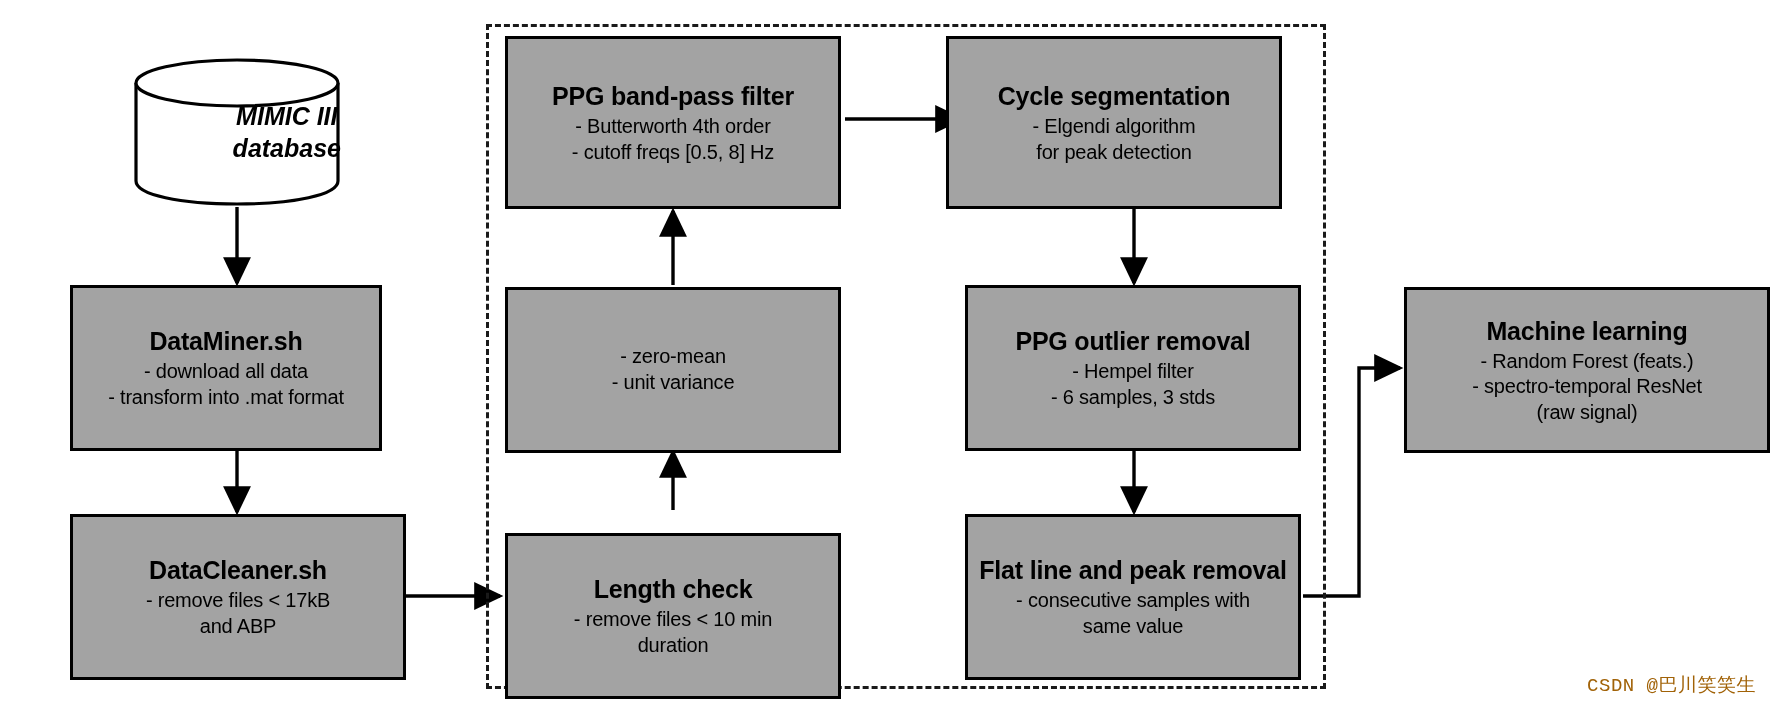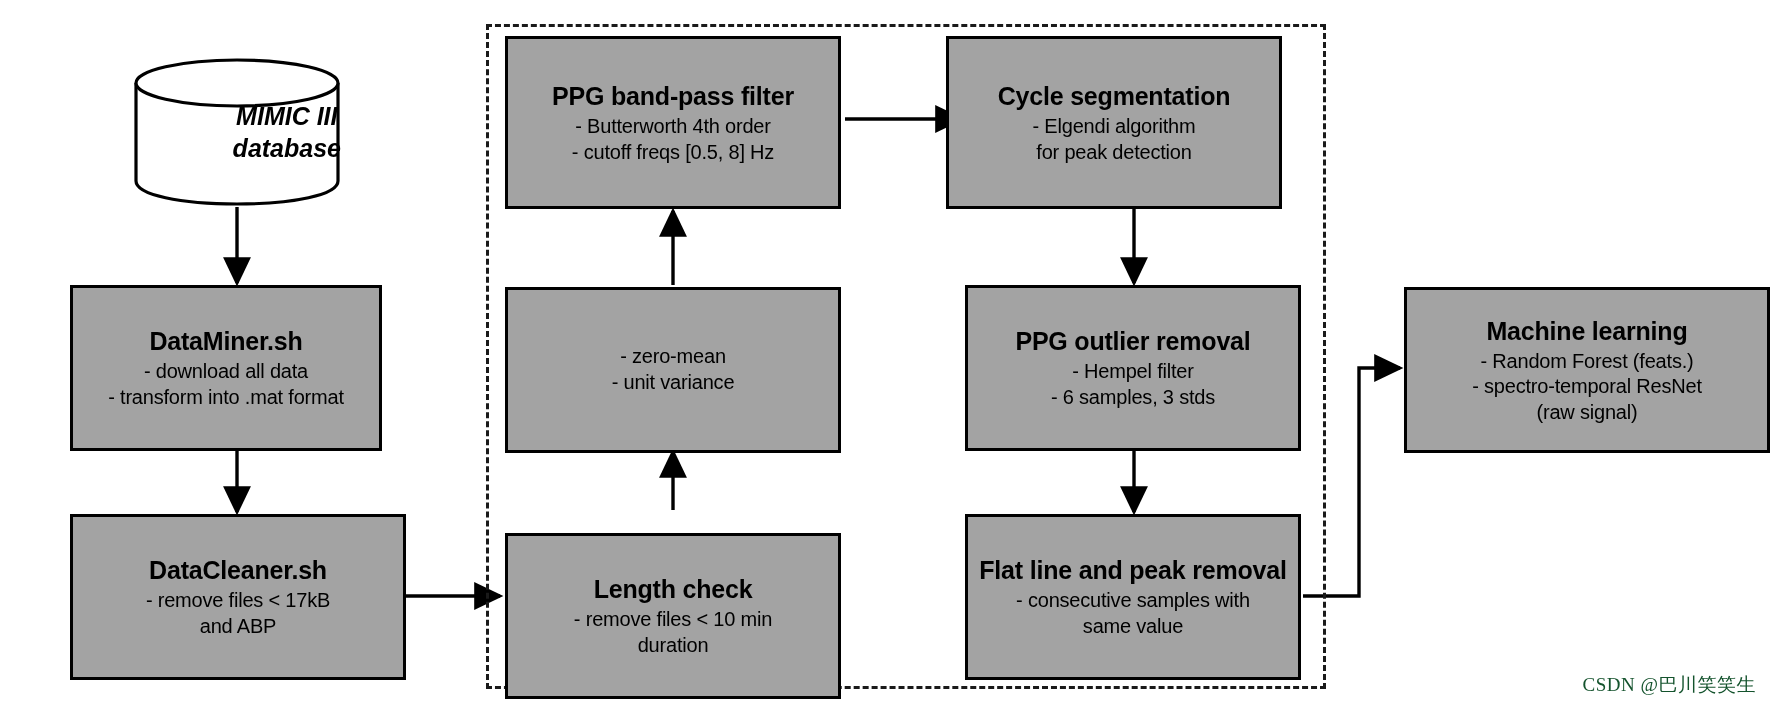--- a/index.html
+++ b/index.html
@@ -13,22 +13,22 @@
         text-align:center;line-height:1.28;}
   .node .title{font-weight:bold;font-size:25px;letter-spacing:-0.2px;margin-bottom:2px;}
   .node .line{font-size:20px;letter-spacing:-0.2px;white-space:nowrap;}
 
   .db{position:absolute;display:flex;flex-direction:column;align-items:flex-end;
       justify-content:center;text-align:center;font-style:italic;}
   .db .dbtext{position:relative;z-index:2;font-weight:bold;font-size:25px;line-height:1.3;}
 
   .dashed{position:absolute;box-sizing:border-box;border:3px dashed #1a1a1a;background:transparent;}
 
-  .watermark{position:absolute;right:18px;bottom:14px;font-size:19px;color:#14532d;
-             font-family:Liberation Serif, serif;letter-spacing:0.5px;}
+  .watermark{position:absolute;right:18px;bottom:14px;font-size:19px;color:#a16207;
+             font-family:Liberation Mono, monospace;letter-spacing:0.5px;}
 </style>
 </head>
 <body>
 
 <div id="canvas">
 
   <svg class="layer" viewBox="0 0 1774 712">
     <defs>
       <marker id="ah" markerWidth="9" markerHeight="9" refX="7.6" refY="4.5" orient="auto" markerUnits="strokeWidth">
         <path d="M0,0.4 L8.6,4.5 L0,8.6 z" fill="#000"></path>

